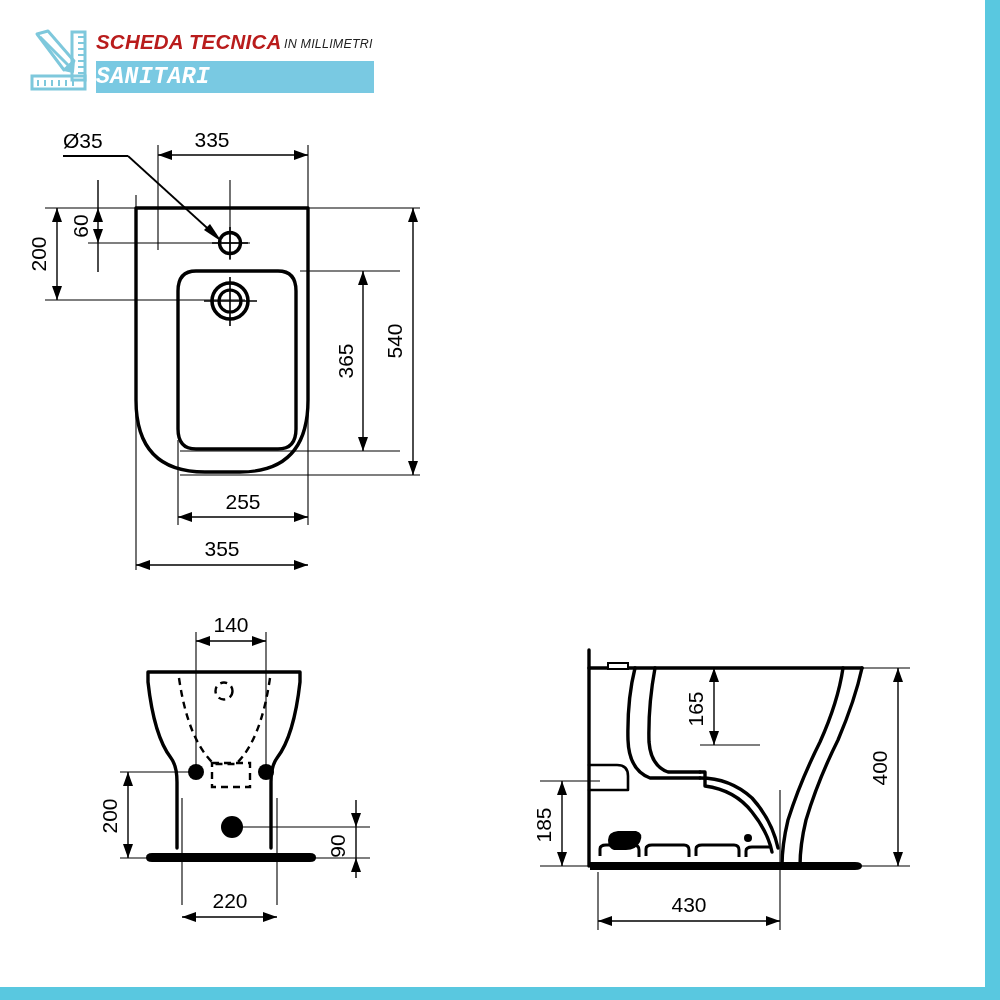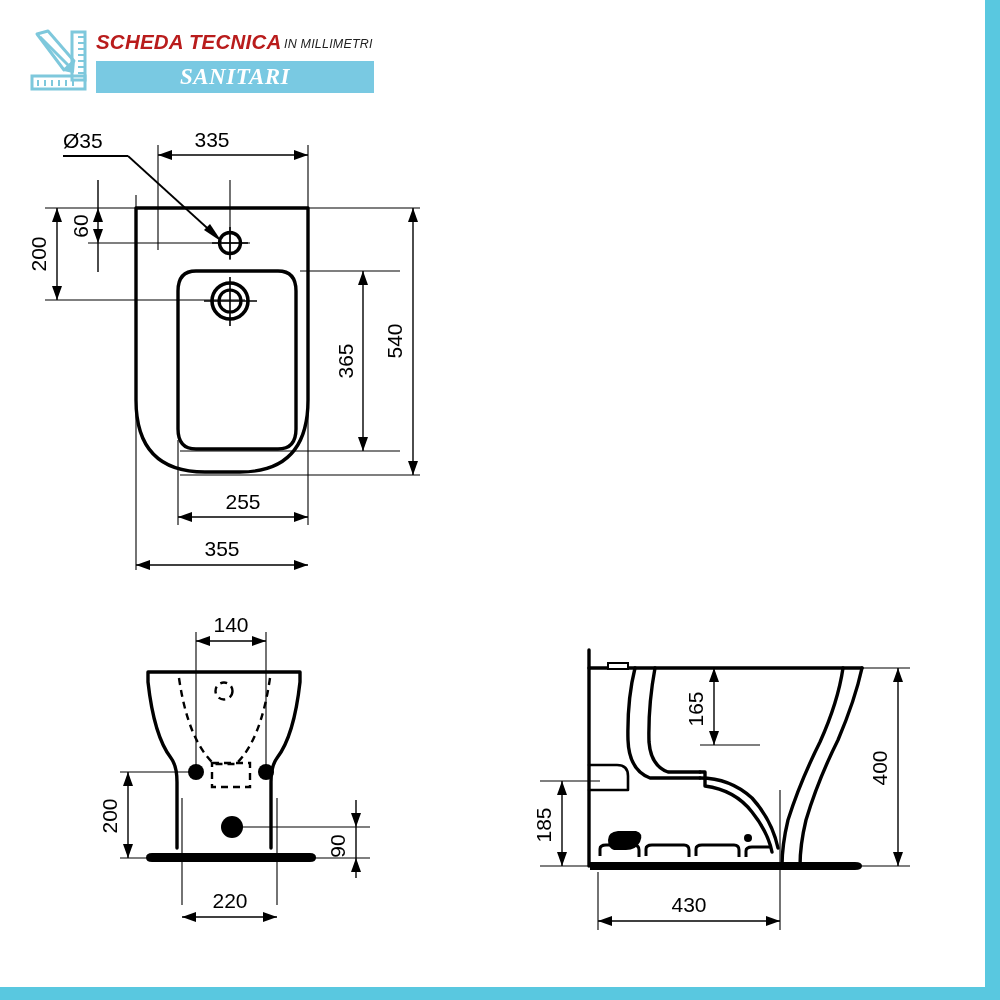--- a/index.html
+++ b/index.html
@@ -92,27 +92,27 @@
     height: 32px;
     background: #79c9e2;
   }
   .banner-label {
     position: absolute;
     left: 0;
     top: 0;
     width: 278px;
     height: 32px;
     line-height: 32px;
-    text-align: center;
+    text-align: left;
     font-size: 23px;
     font-weight: bold;
     font-style: italic;
     color: #ffffff;
     letter-spacing: 0.5px;
-    font-family: Liberation Serif, serif;
+    font-family: Liberation Mono, monospace;
   }
   
   .dwg {
     position: absolute;
     left: 0;
     top: 0;
     width: 1000px;
     height: 1000px;
     pointer-events: none;
   }

